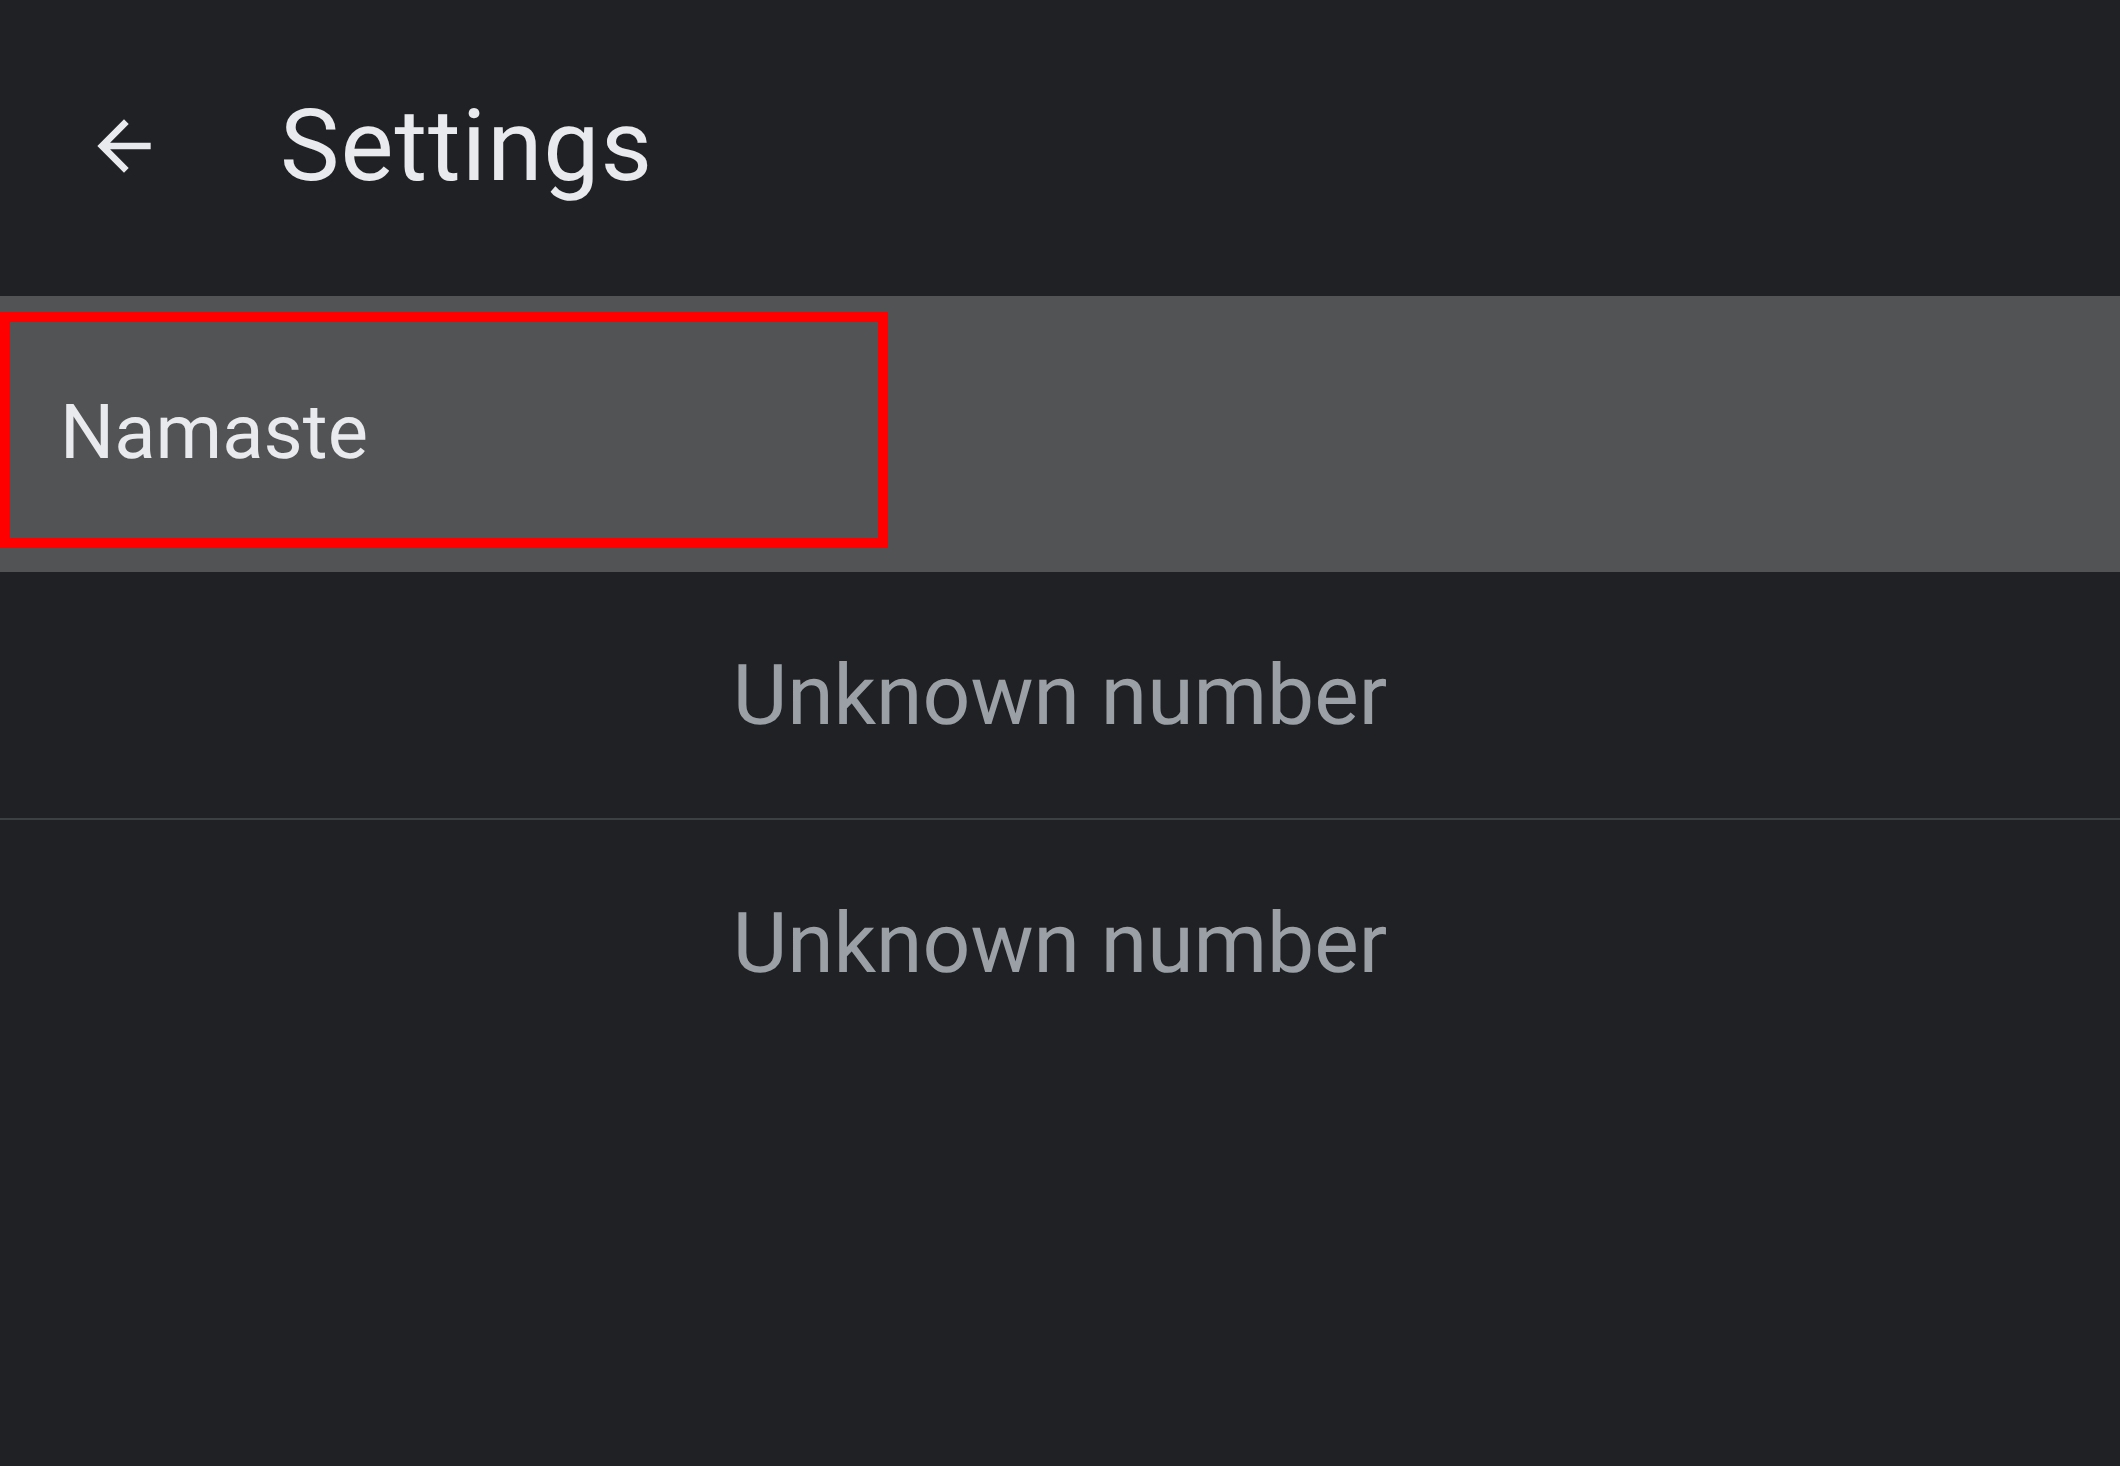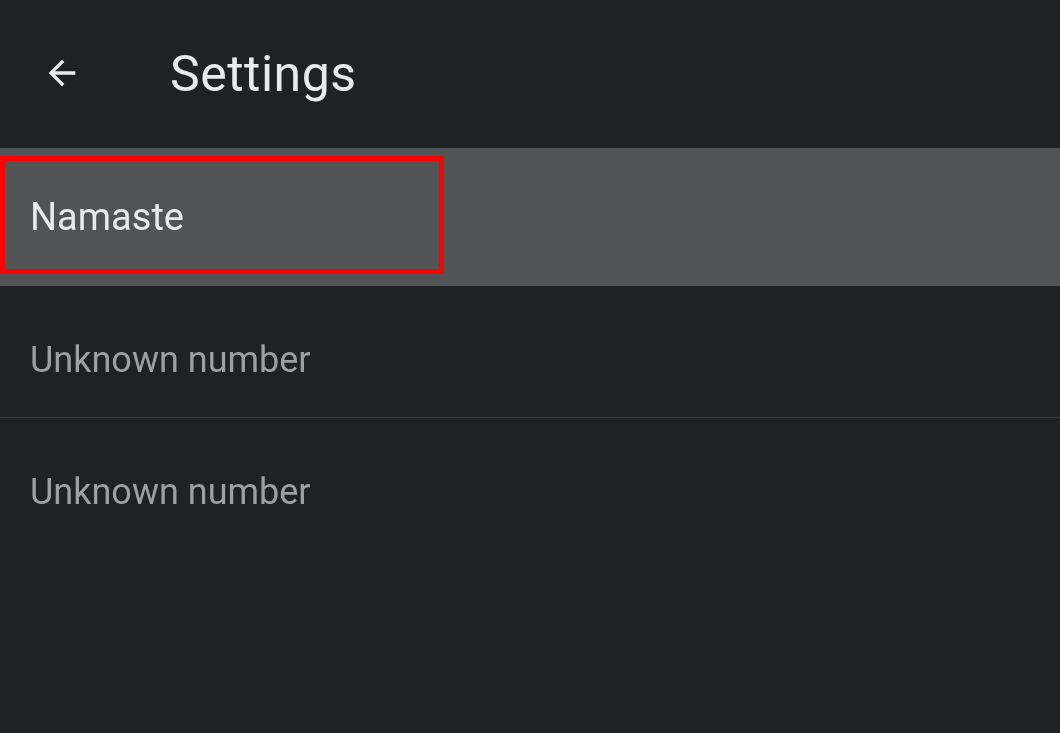--- a/index.html
+++ b/index.html
@@ -32,21 +32,21 @@
       border: none;
     }
     .back-button svg {
       width: 40px;
       height: 40px;
     }
     .title {
       color: #e8eaed;
       font-size: 50px;
       font-weight: 400;
-      margin-left: 84px;
+      margin-left: 54px;
       letter-spacing: 0.5px;
     }
     .list-item {
       width: 100%;
       cursor: pointer;
     }
     .list-item-general {
       background-color: #525355;
       padding: 40px 30px 40px 30px;
       position: relative;
@@ -66,23 +66,24 @@
     .item-title {
       color: #e8eaed;
       font-size: 38px;
       font-weight: 400;
     }
     .list-item-carrier {
       padding: 36px 30px 36px 30px;
     }
     .item-subtitle {
       color: #9aa0a6;
-      font-size: 36px;
+      font-size: 42px;
       font-weight: 400;
-      margin-top: 17px;
+      margin-top: 2px;
+      text-align: center;
     }
     .divider {
       height: 1px;
       background-color: #3c4043;
       width: 100%;
     }
   </style>
 </head>
 <body>
 

